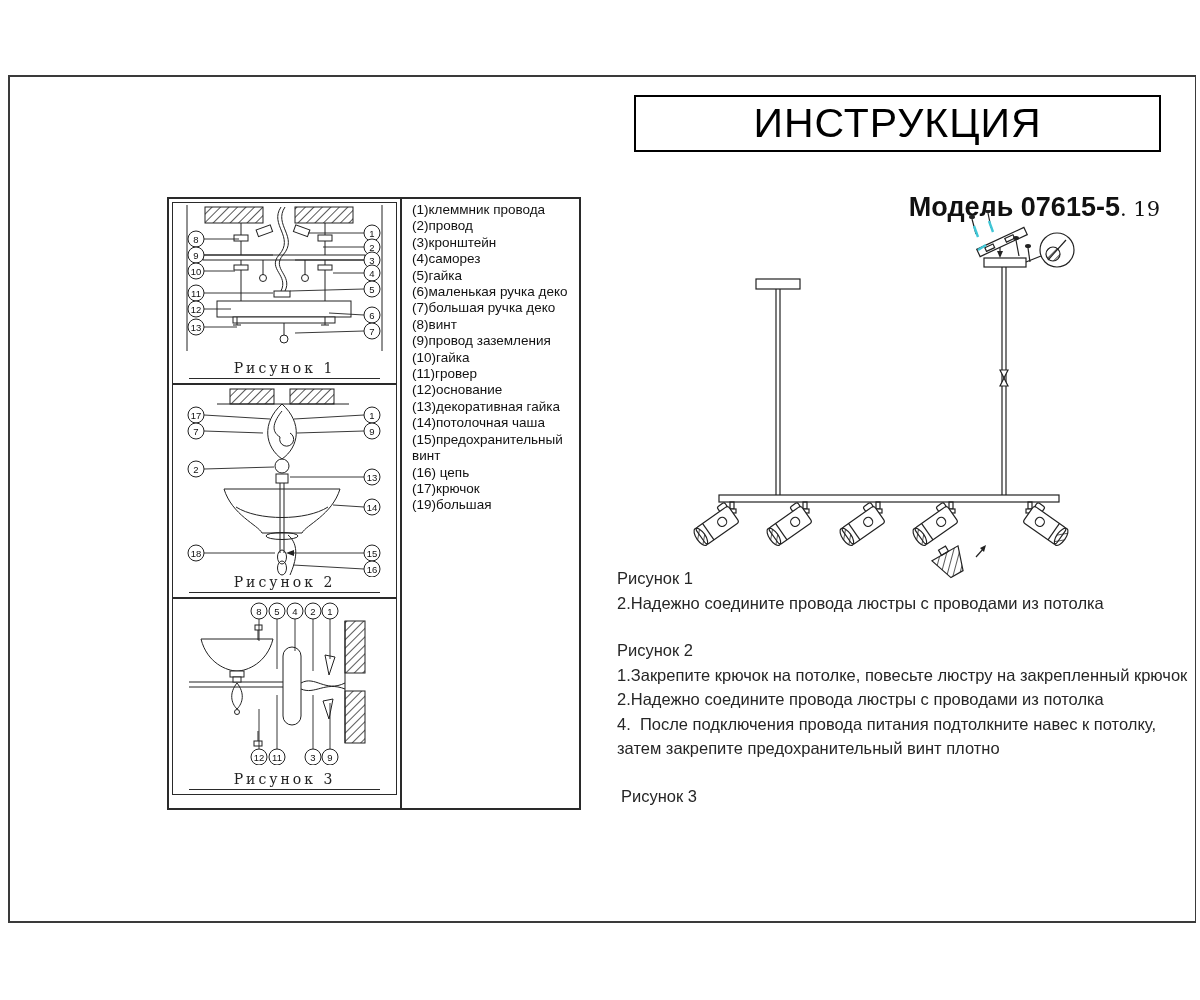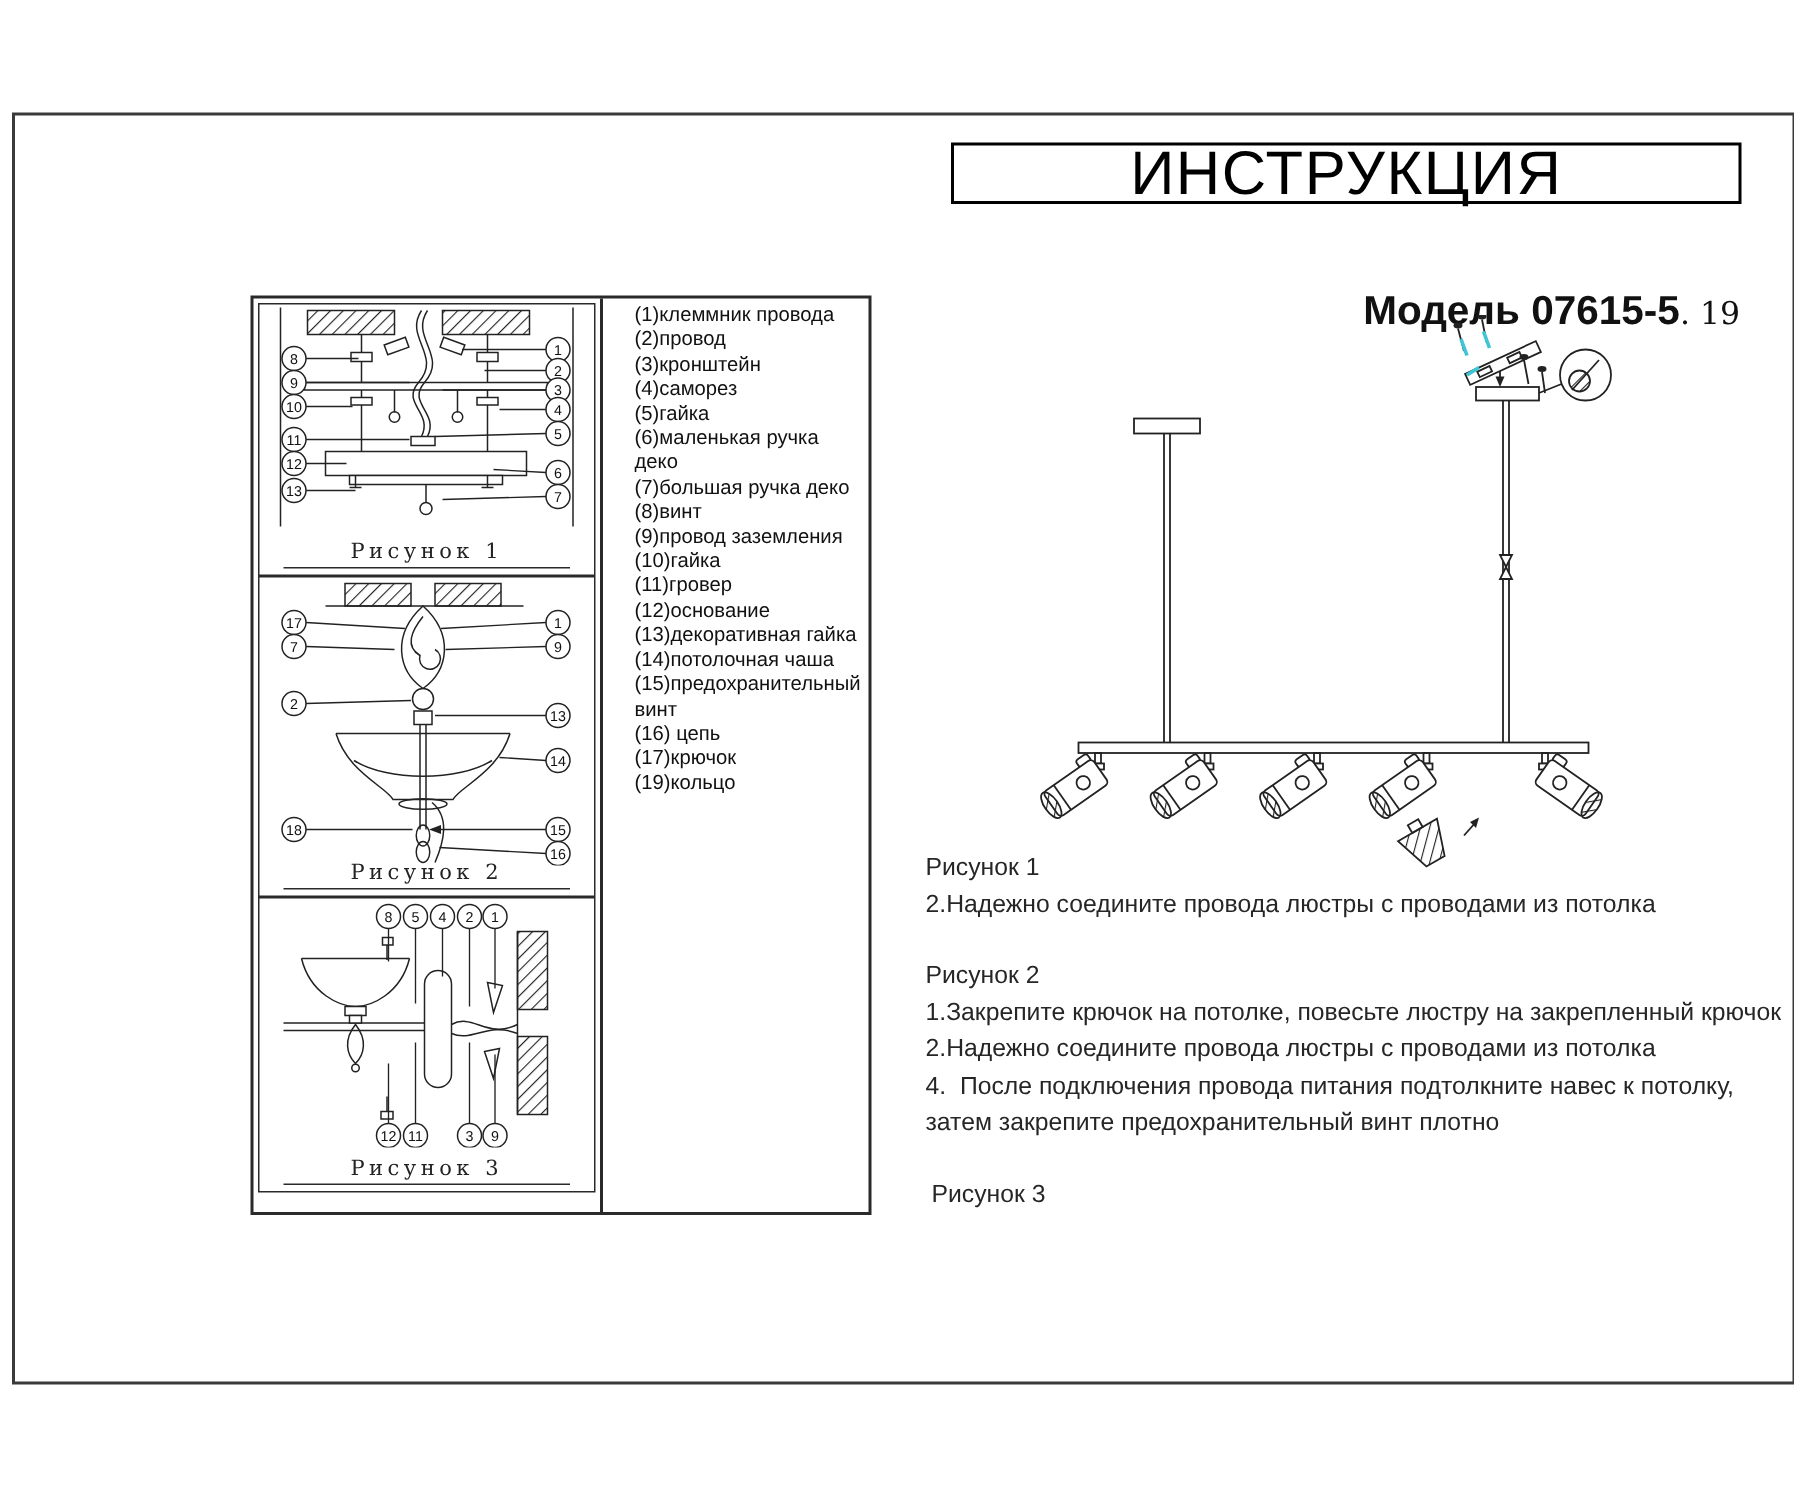--- a/index.html
+++ b/index.html
@@ -7,21 +7,21 @@
     width:1200px; height:1000px; position:relative;
     background:#ffffff; color:#1a1a1a;
     font-family:"Liberation Sans", sans-serif;
     overflow:hidden;
   }
   .page-frame {
     position:absolute; left:8px; top:75px; width:1188px; height:848px;
     border:2px solid #3a3a3a; border-right-width:1px; box-sizing:border-box;
   }
   .title-box {
-    position:absolute; left:634px; top:95px; width:527px; height:41px;
+    position:absolute; left:634px; top:95px; width:527px; height:57px;
     border:2px solid #000; box-sizing:border-box;
     display:flex; align-items:center; justify-content:center;
     font-size:41px; letter-spacing:1px; color:#000;
     background:#fff;
   }
   .model-line {
     position:absolute; top:192px; right:40px;
     font-size:27px; font-weight:bold; color:#111; white-space:nowrap;
   }
   .model-suffix { font-family:"DejaVu Serif", serif; font-weight:normal; font-size:21px; }
@@ -36,21 +36,21 @@
     padding:3px; display:flex; flex-direction:column;
   }
   .figure-cell { position:relative; border:1px solid #2a2a2a; box-sizing:border-box; background:#fff; }
   .figure-cell svg { display:block; }
   .fig-caption {
     position:absolute; bottom:4px; left:7%; width:86%; text-align:center;
     font-family:"DejaVu Serif", serif; font-size:14px; letter-spacing:3px; color:#222;
     border-bottom:1.5px solid #2a2a2a; padding-bottom:2px;
   }
   .parts-col {
-    flex:1; box-sizing:border-box; padding:3px 2px 3px 21px;
+    flex:1; box-sizing:border-box; padding:3px 2px 3px 10px;
     font-size:13.5px; line-height:16.4px; color:#111;
   }
   .part-item { overflow-wrap:anywhere; }
 
   
   .instructions { position:absolute; left:617px; top:566px; width:580px; font-size:16.5px; line-height:24.5px; color:#262626; }
   .instr-section { margin:0 0 23px 0; }
   .instr-line { margin:0; white-space:pre-wrap; }
 
   
@@ -305,21 +305,21 @@
     <div class="part-item"><span>(8)</span><span>винт</span></div>
     <div class="part-item"><span>(9)</span><span>провод заземления</span></div>
     <div class="part-item"><span>(10)</span><span>гайка</span></div>
     <div class="part-item"><span>(11)</span><span>гровер</span></div>
     <div class="part-item"><span>(12)</span><span>основание</span></div>
     <div class="part-item"><span>(13)</span><span>декоративная гайка</span></div>
     <div class="part-item"><span>(14)</span><span>потолочная чаша</span></div>
     <div class="part-item"><span>(15)</span><span>предохранительный винт</span></div>
     <div class="part-item"><span>(16)</span><span> цепь</span></div>
     <div class="part-item"><span>(17)</span><span>крючок</span></div>
-    <div class="part-item"><span>(19)</span><span>кольцо</span></div>
+    <div class="part-item"><span>(19)</span><span>большая</span></div>
   </div>
 </div>
 
 <svg class="main-drawing" viewBox="0 0 560 372">
   <g stroke="#222" stroke-width="1.2" fill="none">
 
     <g>
       <rect x="136" y="69" width="44" height="10" fill="#fff"></rect>
       <line x1="156" y1="79" x2="156" y2="285"></line>
         <line x1="160" y1="79" x2="160" y2="285"></line>

